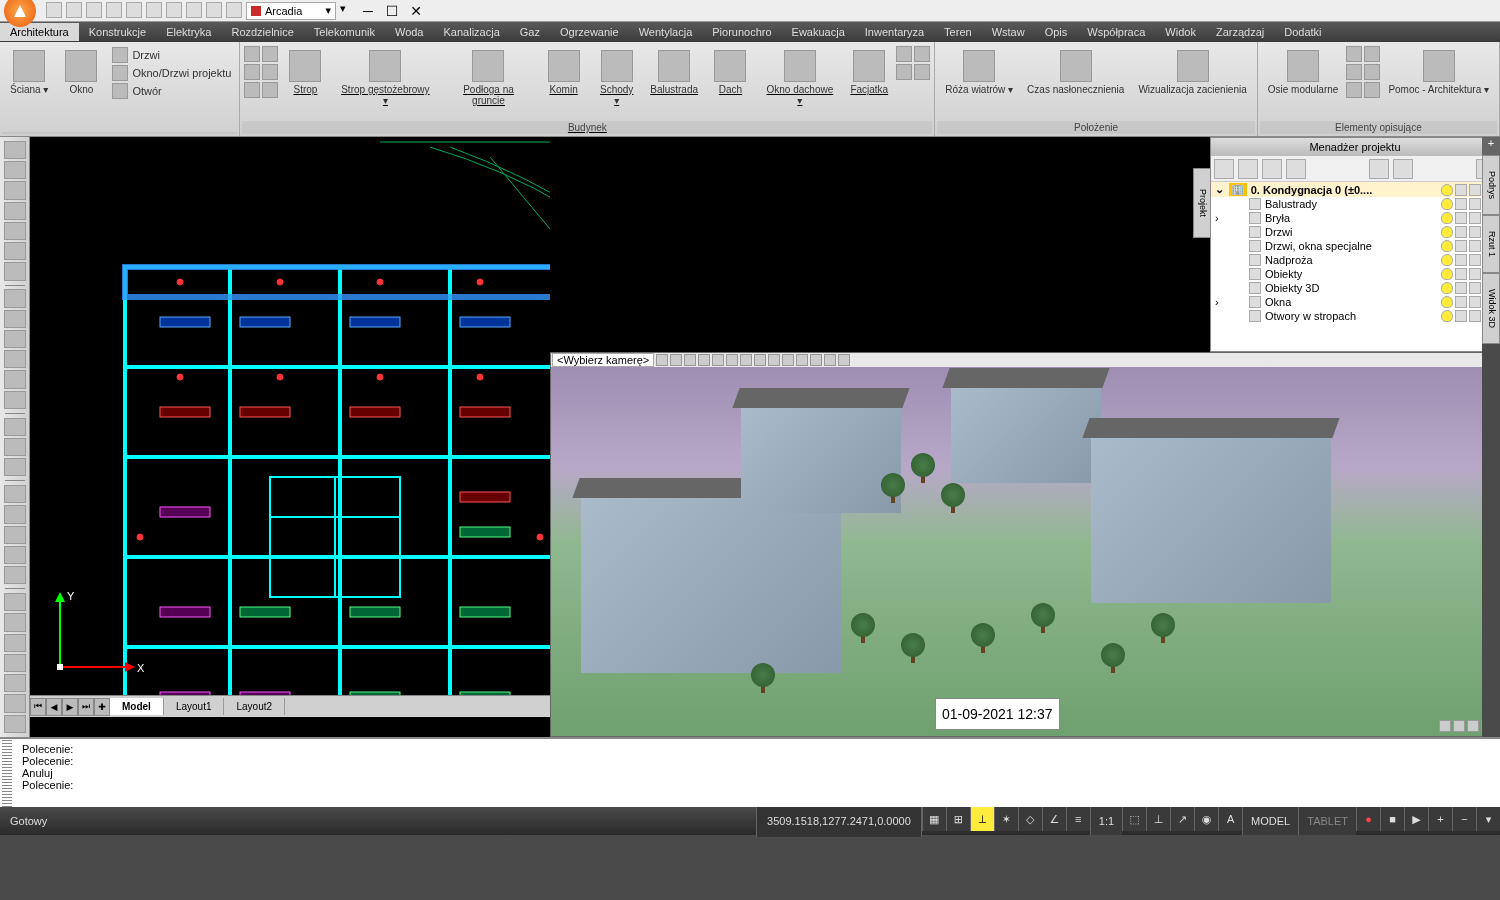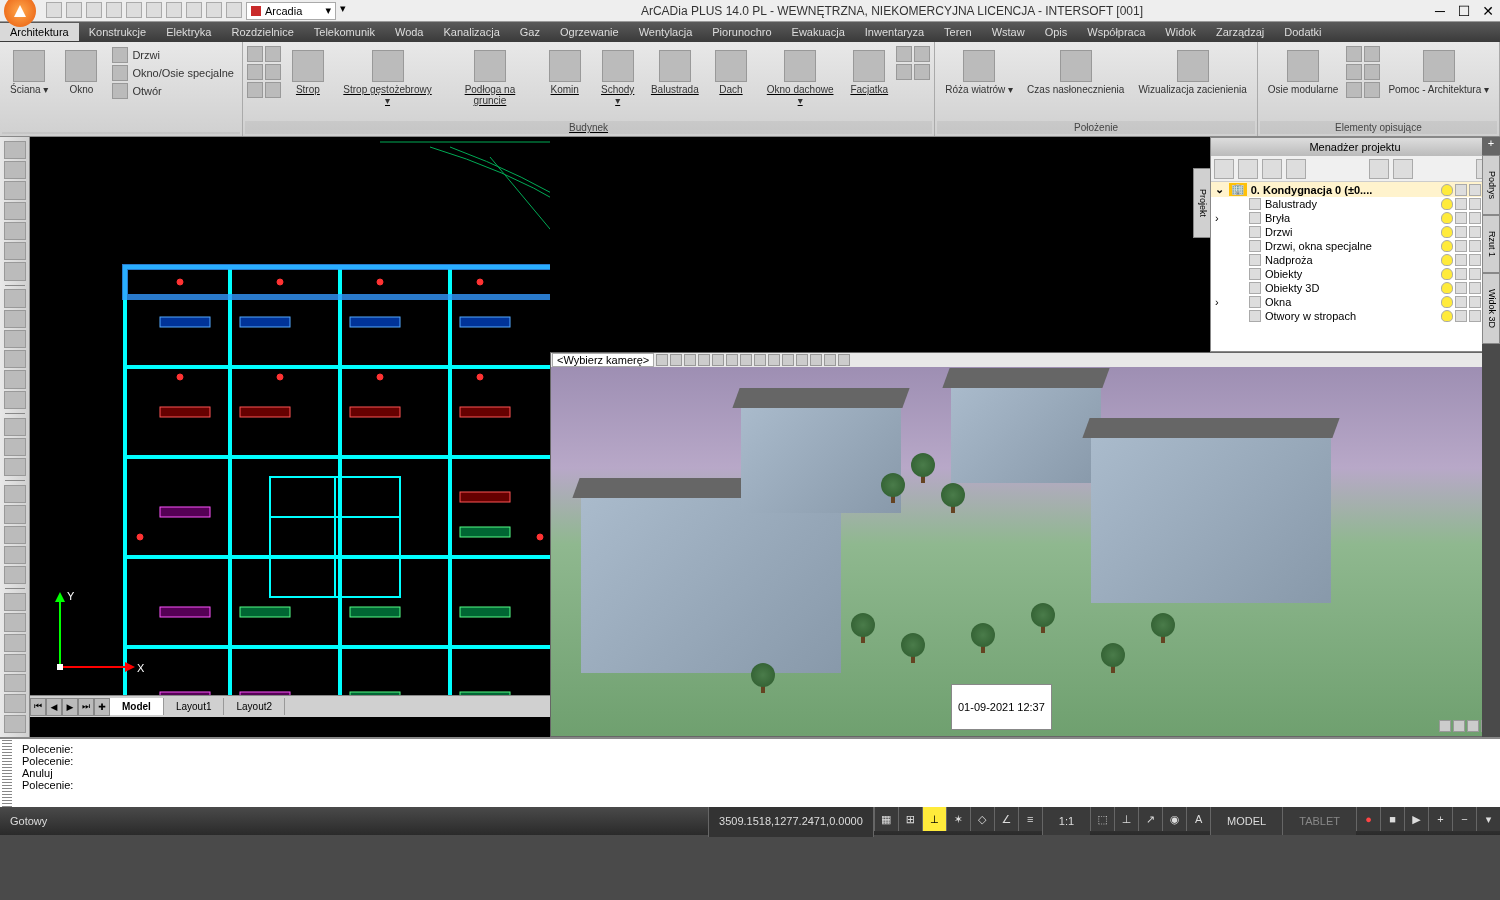--- a/index.html
+++ b/index.html
@@ -63,21 +63,21 @@
 .ti.bulb{background:#ffeb3b;border-radius:50% 50% 40% 40%}
 .ti.color{width:12px;height:12px}
 .cmdline{height:70px;background:#fff;border-top:2px solid #888;font-family:Consolas,monospace;font-size:12px;padding:4px 8px;overflow:hidden;color:#000;position:relative}
 .cmdline .handle{position:absolute;left:2px;top:0;bottom:0;width:10px;background:repeating-linear-gradient(0deg,#888,#888 1px,transparent 1px,transparent 3px)}
 .statusbar{height:28px;background:linear-gradient(#4a4a4a,#2a2a2a);display:flex;align-items:center;color:#ddd;font-size:10px}
 .sb-text{padding:0 10px}
 .sb-coords{margin-left:auto;padding:16px 10px;background:#333;height:100%;display:flex;align-items:center;border-left:1px solid #666;border-right:1px solid #666}
 .sb-btns{display:flex;height:100%}
 .sb-btn{width:24px;height:24px;border-left:1px solid #666;display:flex;align-items:center;justify-content:center;cursor:pointer;background:#3a3a3a}
 .sb-btn.hl{background:#ffeb3b;color:#000}
-.sb-wide{padding:0 16px;border-left:1px solid #666;display:flex;align-items:center;cursor:pointer;background:#3a3a3a}
+.sb-wide{padding:0 8px;border-left:1px solid #666;display:flex;align-items:center;cursor:pointer;background:#3a3a3a}
 .v3-label{position:absolute;right:6px;top:-15px;font-size:8px;color:#888}
 </style>
 </head>
 <body>
 
 <div class="titlebar">
   <div class="app-logo"></div>
   <div class="qat">
     <div class="qat-btn"></div>
     <div class="qat-btn"></div>
@@ -88,21 +88,20 @@
     <div class="qat-btn"></div>
     <div class="qat-btn"></div>
     <div class="qat-btn"></div>
     <div class="qat-btn"></div>
     <div class="qat-combo">
         <span>Arcadia</span>
         <span style="margin-left:auto">▾</span>
       </div>
     <div class="qat-btn" style="background:transparent;border:none">▾</div>
   </div>
-  <div class="title-text">ArCADia PLUS 14.0 PL - WEWNĘTRZNA, NIEKOMERCYJNA LICENCJA - INTERSOFT [001]</div>
   <div class="win-controls">
     <div class="win-btn">─</div>
     <div class="win-btn">☐</div>
     <div class="win-btn">✕</div>
   </div>
 </div>
 
 <div class="menubar" id="menubar">
     <div class="menu-tab active">Architektura</div>
     <div class="menu-tab">Konstrukcje</div>
@@ -137,21 +136,21 @@
           <div class="rbtn-icon"></div>
           <div class="rbtn-text">Okno</div>
         </div>
         <div class="rbtn-stack">
           <div class="rbtn-row">
             <div class="rbtn-sm-icon"></div>
             <span>Drzwi</span>
           </div>
           <div class="rbtn-row">
             <div class="rbtn-sm-icon"></div>
-            <span>Okno/Osie specjalne</span>
+            <span>Okno/Drzwi projektu</span>
           </div>
           <div class="rbtn-row">
             <div class="rbtn-sm-icon"></div>
             <span>Otwór</span>
           </div>
         </div>
       </div>
       <div class="ribbon-label"></div>
     </div>
     <div class="ribbon-group" style="flex: 1 1 0%; text-decoration: underline;">
@@ -431,21 +430,21 @@
       <div class="tree" style="left:360px;top:100px"></div>
       <div class="tree" style="left:390px;top:130px"></div>
       <div class="tree" style="left:300px;top:260px"></div>
       <div class="tree" style="left:350px;top:280px"></div>
       <div class="tree" style="left:420px;top:270px"></div>
       <div class="tree" style="left:480px;top:250px"></div>
       <div class="tree" style="left:200px;top:310px"></div>
       <div class="tree" style="left:550px;top:290px"></div>
       <div class="tree" style="left:600px;top:260px"></div>
 
-      <div style="position:absolute;bottom:6px;left:400px;background:#fff;border:1px solid #888;padding:16px 6px;font-size:11px">01-09-2021 12:37</div>
+      <div style="position:absolute;bottom:6px;left:384px;background:#fff;border:1px solid #888;padding:7px 6px;font-size:14px">01-09-2021 12:37</div>
       <div style="position:absolute;bottom:4px;right:6px;display:flex;gap:2px">
         <div class="v3-btn"></div>
           <div class="v3-btn"></div>
           <div class="v3-btn"></div>
           <div class="v3-btn"></div>
       </div>
     </div>
 
     <div class="pm-panel">
       <div class="pm-side-tab">Projekt</div>

